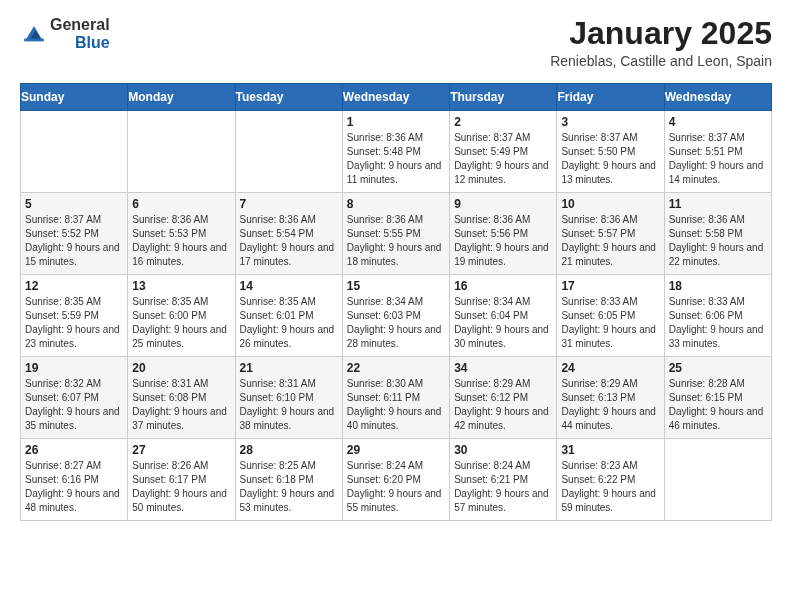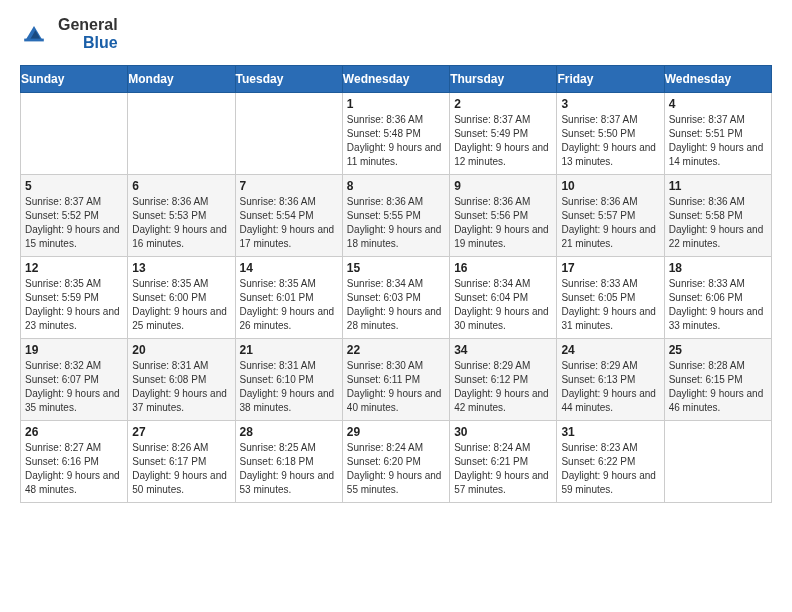--- a/index.html
+++ b/index.html
@@ -16,21 +16,21 @@
     }
     .header {
       display: flex;
       justify-content: space-between;
       align-items: flex-start;
       margin-bottom: 14px;
     }
     .logo {
       display: flex;
       align-items: center;
-      gap: 10px;
+      gap: 2px;
     }
     .logo-text {
       display: flex;
       flex-direction: column;
       line-height: 1.1;
     }
     .logo-general {
       font-size: 16px;
       font-weight: bold;
       color: #333;
@@ -110,20 +110,24 @@
       <svg class="logo-icon" viewBox="0 0 40 40" xmlns="http://www.w3.org/2000/svg">
         <polygon points="8,30 20,10 32,30" fill="#2a6cb5"></polygon>
         <polygon points="14,30 22,16 30,30" fill="#1a4a80"></polygon>
         <rect x="6" y="28" width="28" height="4" fill="#2a6cb5"></rect>
       </svg>
       <div class="logo-text">
         <span class="logo-general">General</span>
         <span class="logo-blue">Blue</span>
       </div>
     </div>
+    <div class="title-area">
+      <div class="month-title">January 2025</div>
+      <div class="location">Renieblas, Castille and Leon, Spain</div>
+    </div>
   </div>
 
   <table class="calendar-table">
     <thead>
       <tr>
 
       <th>Sunday</th>
           <th>Monday</th>
           <th>Tuesday</th>
           <th>Wednesday</th>

